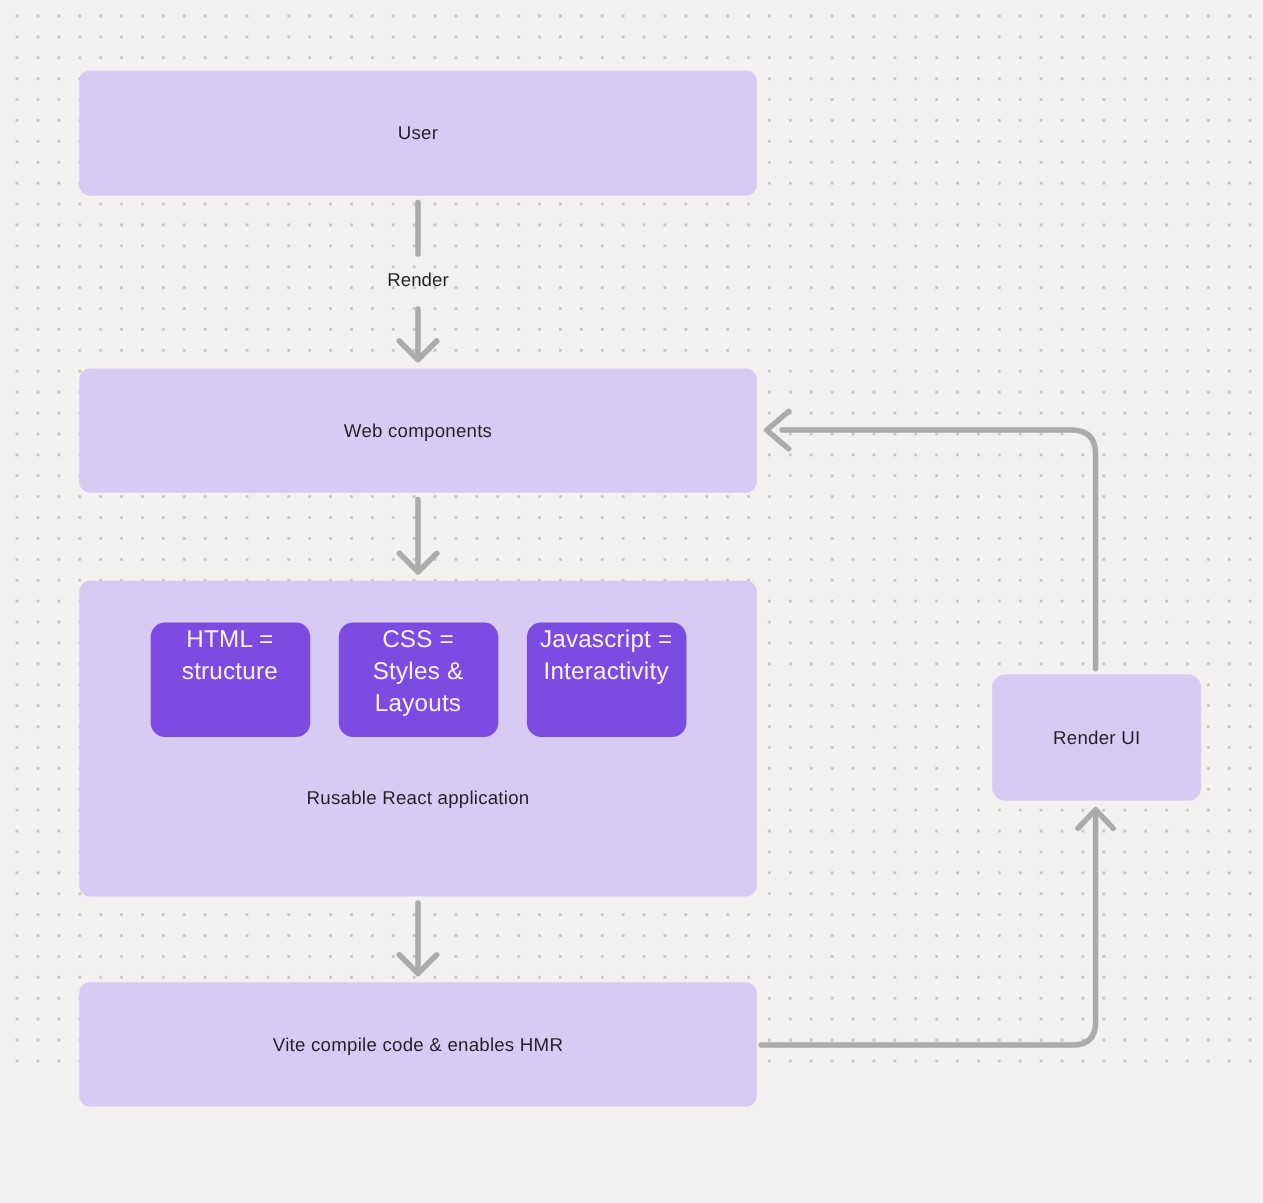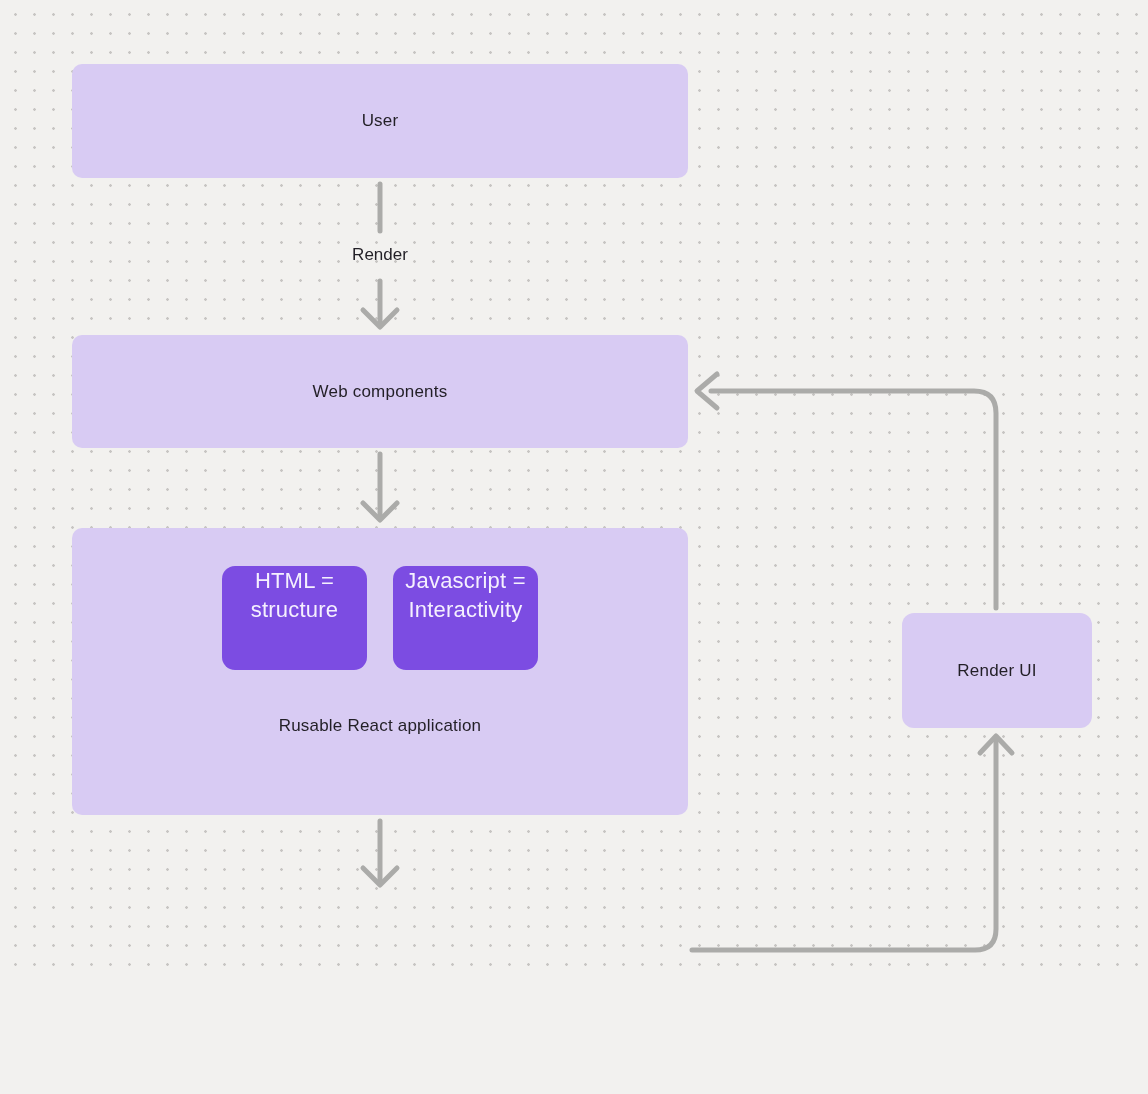--- a/index.html
+++ b/index.html
@@ -121,24 +121,30 @@
   <div class="node node-webapp">
     <span>Web components</span>
   </div>
 
   <div class="node node-group">
     <div class="child-row">
       <div class="child-node">
         <span>HTML = structure</span>
       </div>
       <div class="child-node">
+        <span>CSS = Styles &amp; Layouts</span>
+      </div>
+      <div class="child-node">
         <span>Javascript = Interactivity</span>
       </div>
     </div>
     <div class="group-caption">Rusable React application</div>
   </div>
 
+  <div class="node node-vite">
+    <span>Vite compile code &amp; enables HMR</span>
+  </div>
 
   <div class="node node-render">
     <span>Render UI</span>
   </div>
 
 </div>
 
 </body></html>

